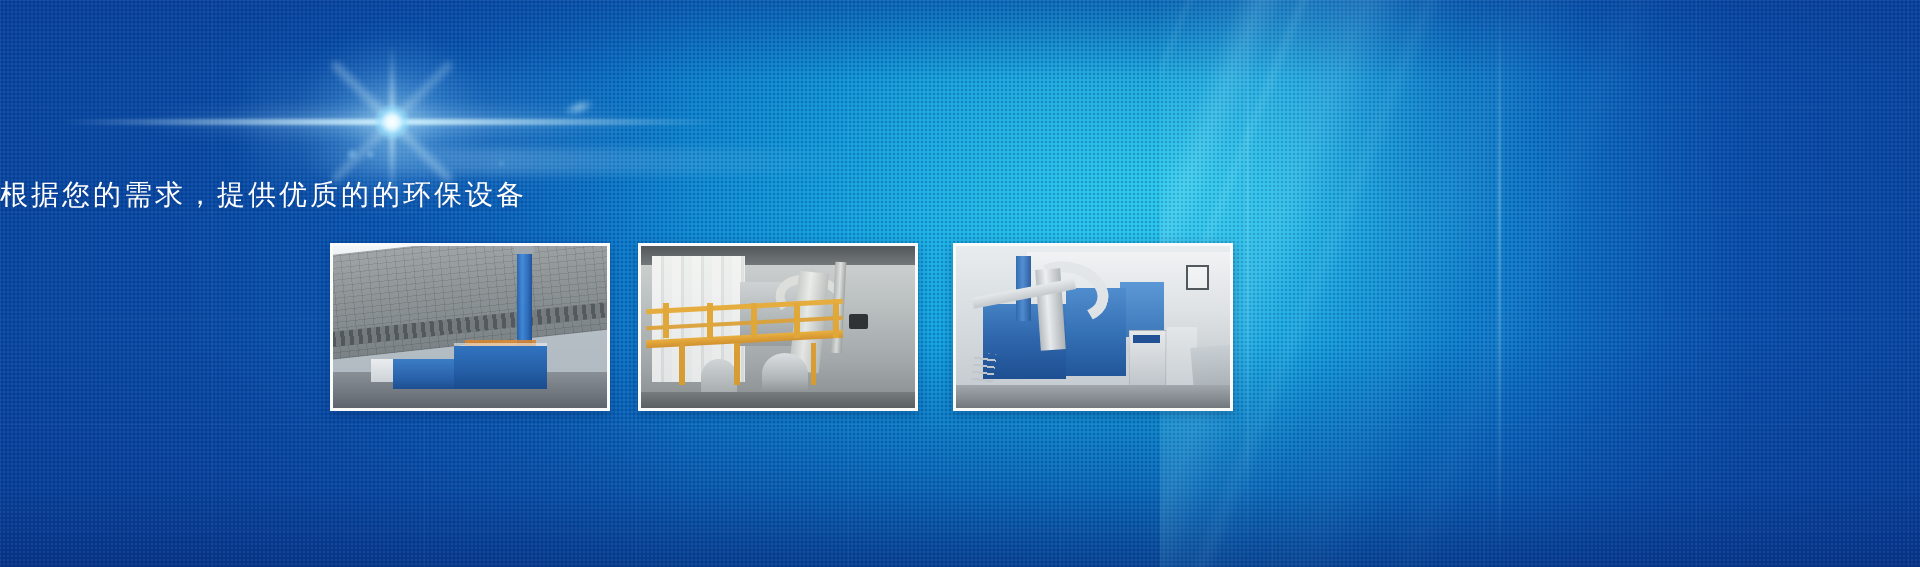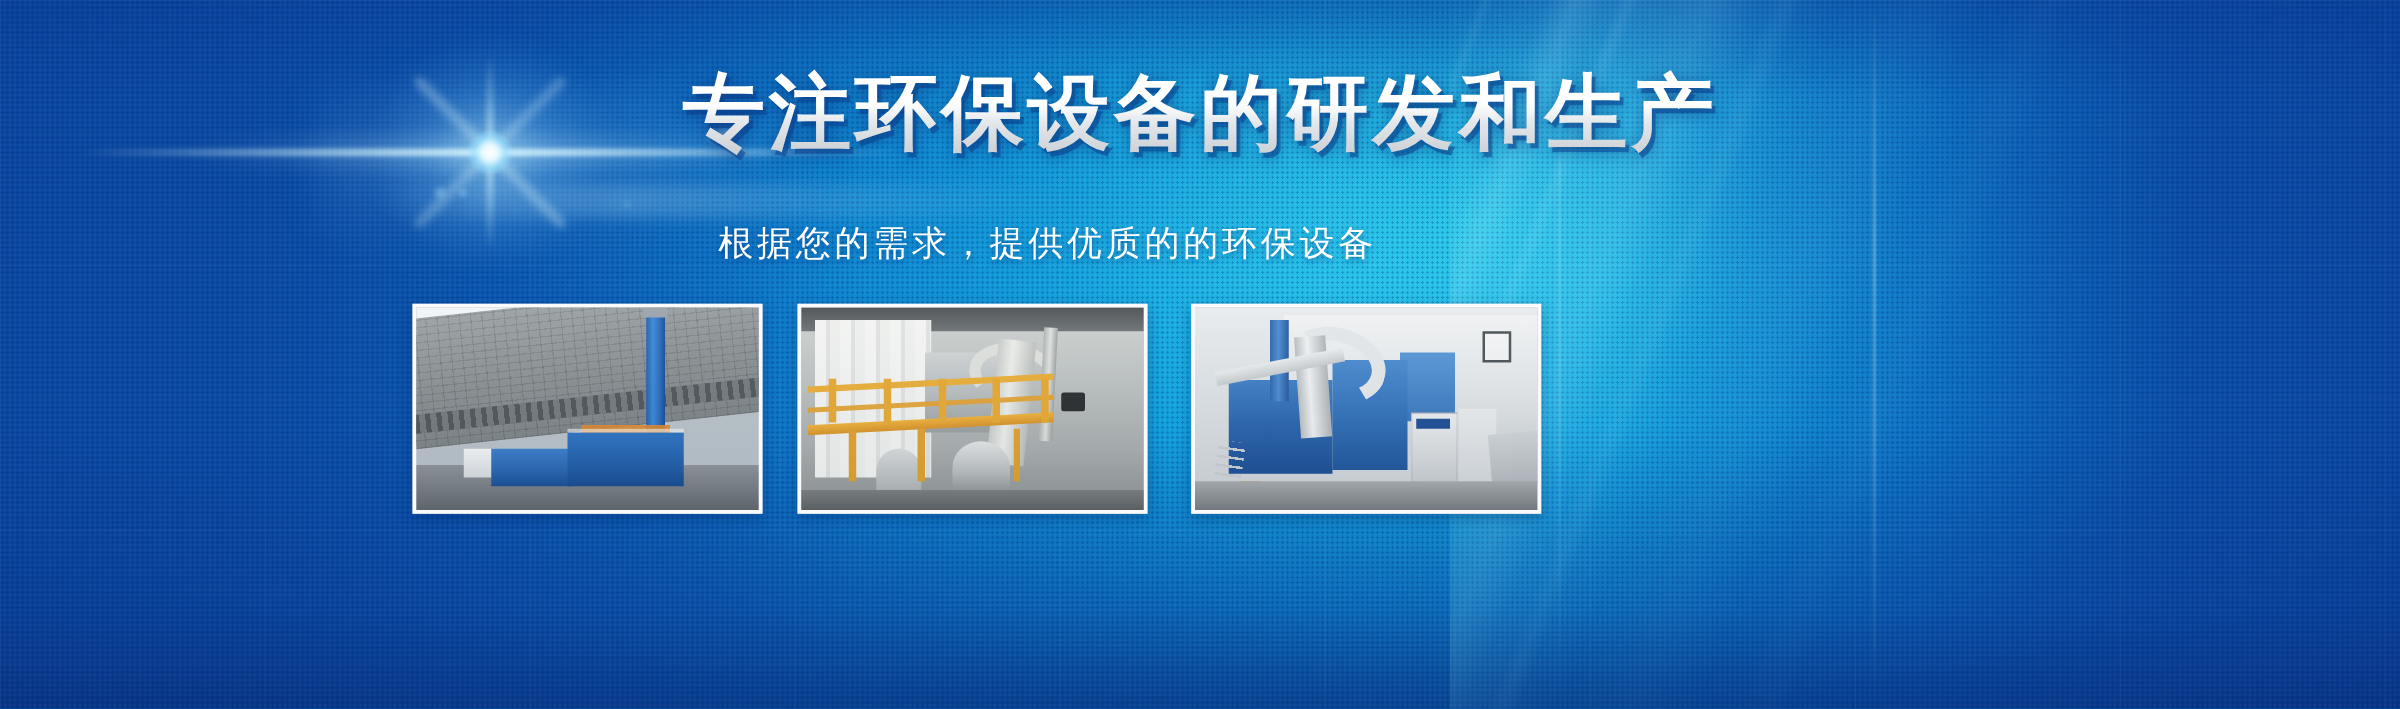--- a/index.html
+++ b/index.html
@@ -181,21 +181,20 @@
   }
   .ribbon-text{
     font-size:20px;line-height:20px;color:#ffffff;letter-spacing:2px;
     font-weight:normal;white-space:nowrap;
     text-shadow:0 1px 2px rgba(0,0,0,0.28);
   }
 
   
   .subtitle{
     position:absolute;left:0;top:176px;width:1676px;
-    text-align:center;
     font-size:28px;line-height:38px;
     color:#ffffff;letter-spacing:3px;white-space:nowrap;
     text-shadow:0 2px 5px rgba(6,45,120,0.45);
   }
 
   
   .photos{position:absolute;left:0;top:243px;width:1920px;height:170px;}
   .photo{
     position:absolute;top:0;width:280px;height:168px;
     border:3px solid rgba(255,255,255,0.92);
@@ -439,21 +438,20 @@
     <div class="dray"></div>
     <div class="vray"></div>
     <div class="hray"></div>
     <div class="core"></div>
   </div>
   <div class="flare-ghost"></div>
   <div class="bokeh" style="left:346px;top:148px;width:12px;height:12px;"></div>
   <div class="bokeh" style="left:366px;top:150px;width:9px;height:9px;"></div>
   <div class="bokeh" style="left:498px;top:160px;width:7px;height:7px;opacity:.6;"></div>
 
-  <div class="headline">专注环保设备的研发和生产</div>
 
 
   <div class="subtitle">根据您的需求，提供优质的的环保设备</div>
 
   <div class="photos">
 
     <div class="photo p1">
       <div class="pin">
         <div class="sky"></div>
         <div class="wall"></div>

